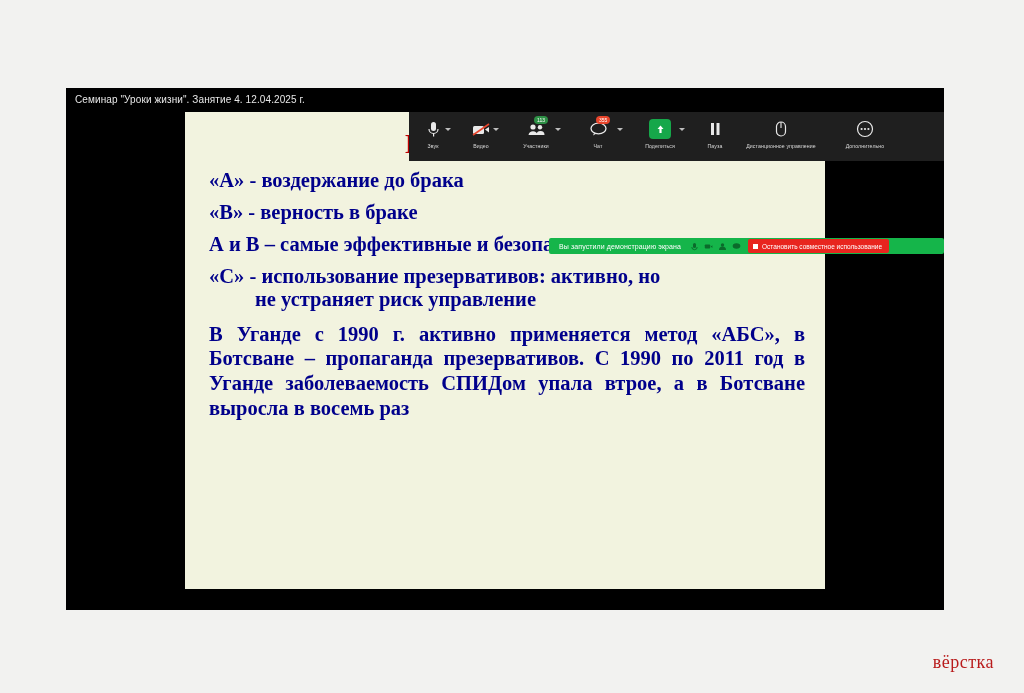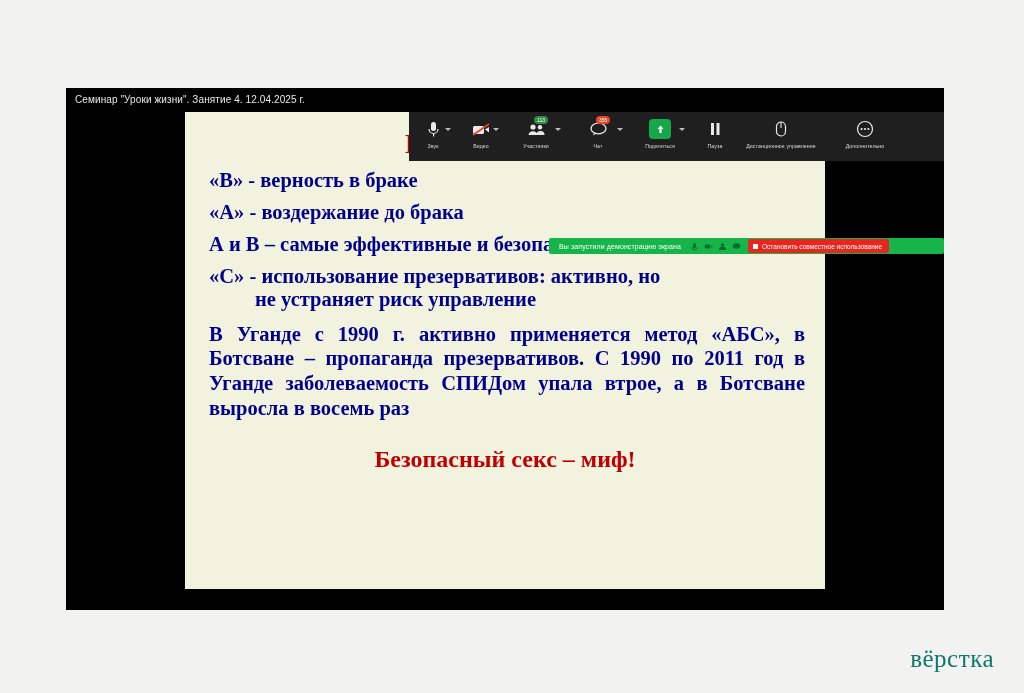--- a/index.html
+++ b/index.html
@@ -206,47 +206,46 @@
     font-weight: bold;
     font-size: 24px;
     margin-top: 26px;
   }
 
   
   #watermark {
     position: absolute;
     right: 30px;
     bottom: 20px;
-    color: #0f766e;
-    font-size: 25px;
+    color: #b91c1c;
+    font-size: 18px;
     letter-spacing: 0.5px;
     font-family: "Liberation Serif", serif;
   }
 </style>
 </head>
 <body>
 
 <div id="zoom-window">
 
   <div id="titlebar">
     <span>Семинар "Уроки жизни". Занятие 4. 12.04.2025 г.</span>
   </div>
 
   <div id="slide">
     <div id="slide-title">Профилактичес</div>
 
+    <div class="bullet">«А» - воздержание до брака</div>
     <div class="bullet">«В» - верность в браке</div>
-    <div class="bullet">«А» - воздержание до брака</div>
     <div class="bullet">А и В – самые эффективные и безопасные</div>
     <div class="bullet">«С» - использование презервативов: активно, но</div>
     <div class="bullet indent2">не устраняет риск управление</div>
 
     <div id="para">В Уганде с 1990 г. активно применяется метод «АБС», в Ботсване – пропаганда презервативов. С 1990 по 2011 год в Уганде заболеваемость СПИДом упала втрое, а в Ботсване выросла в восемь раз</div>
 
-    <div id="slide-footer">Безопасный секс – миф!</div>
   </div>
 
   <div id="zoom-toolbar">
 
     <div class="tb-item">
       <span class="tb-icon">
         <svg width="13" height="17" viewBox="0 0 13 17">
           <rect x="4" y="1" width="5" height="9" rx="2.5" fill="#e9e9e9"></rect>
           <path d="M2 8 a4.5 4.5 0 0 0 9 0" stroke="#e9e9e9" stroke-width="1.2" fill="none"></path>
           <rect x="6" y="12.5" width="1.2" height="3" fill="#e9e9e9"></rect>

